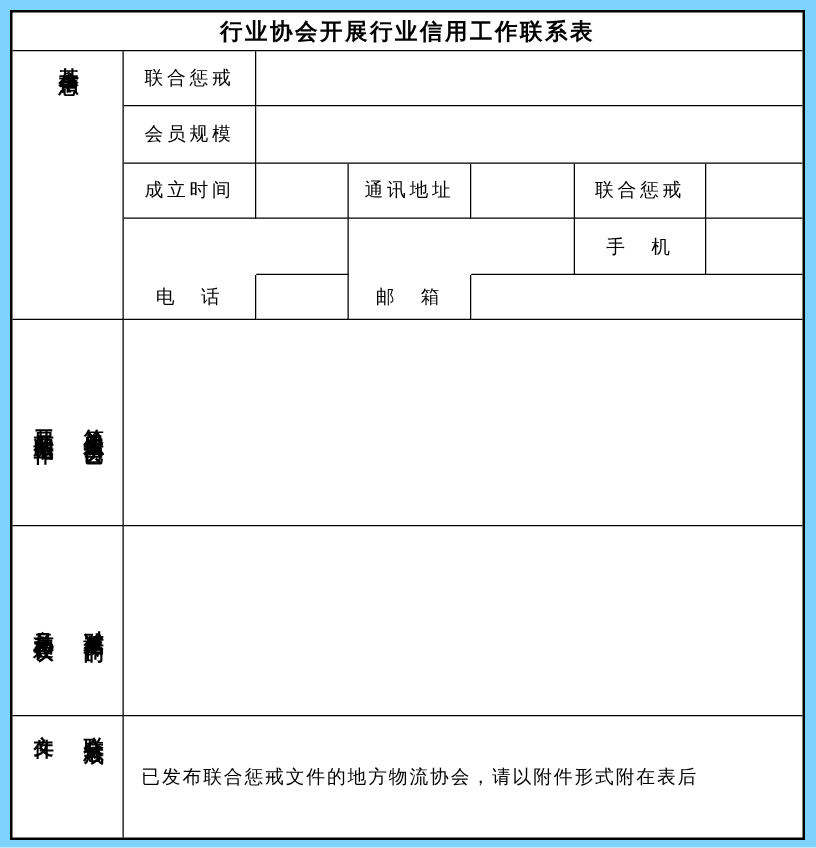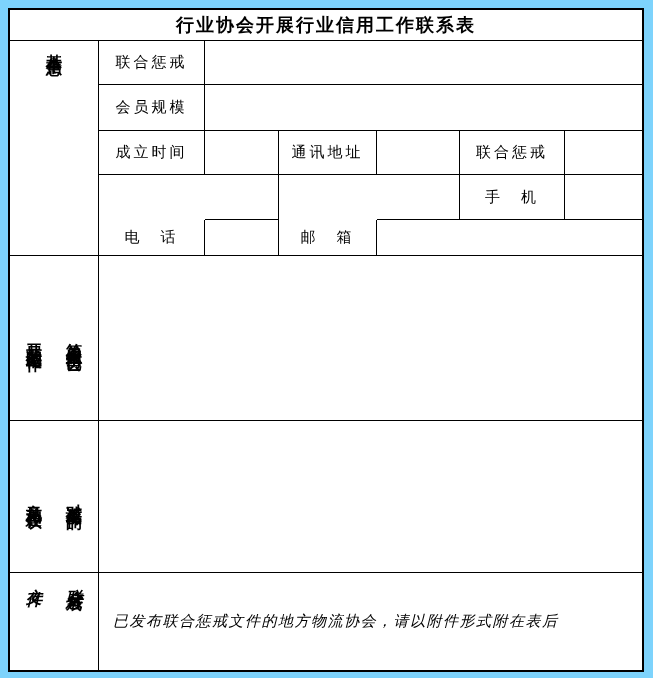--- a/index.html
+++ b/index.html
@@ -24,21 +24,21 @@
   }
 
   .cell {
     border-right:1px solid #000;
     border-bottom:1px solid #000;
     display:flex; align-items:center; justify-content:center;
     box-sizing:border-box;
     overflow:hidden;
   }
   .no-r { border-right:none; }
-  .no-b { border-bottom:none;font-style:italic; }
+  .no-b { border-bottom:none; }
 
   .title-cell {
     grid-row:1; grid-column:1/-1;
     font-weight:bold; font-size:18px; letter-spacing:2px;
   }
 
   .label { font-size:15px; letter-spacing:3px; white-space:nowrap; }
   .field { }
 
   .vtext {

